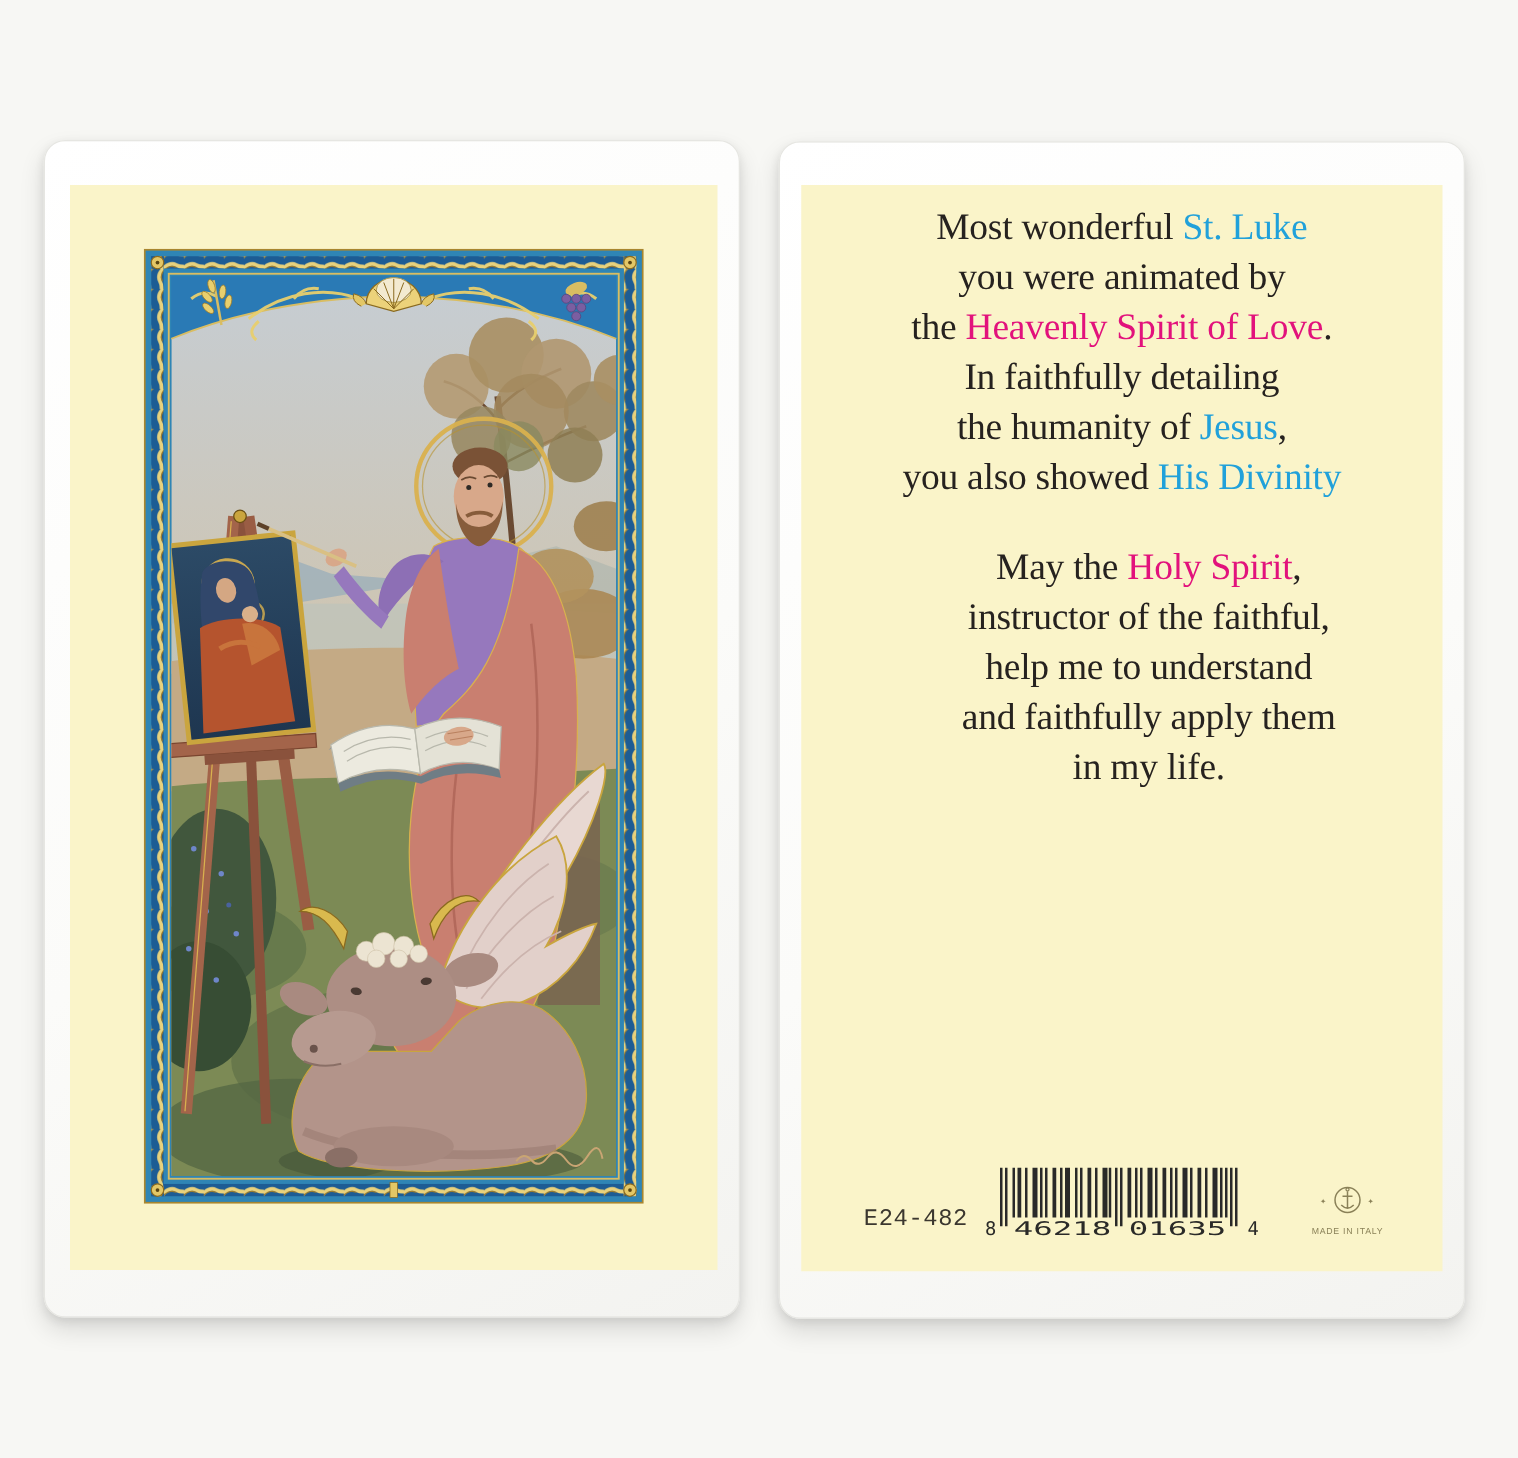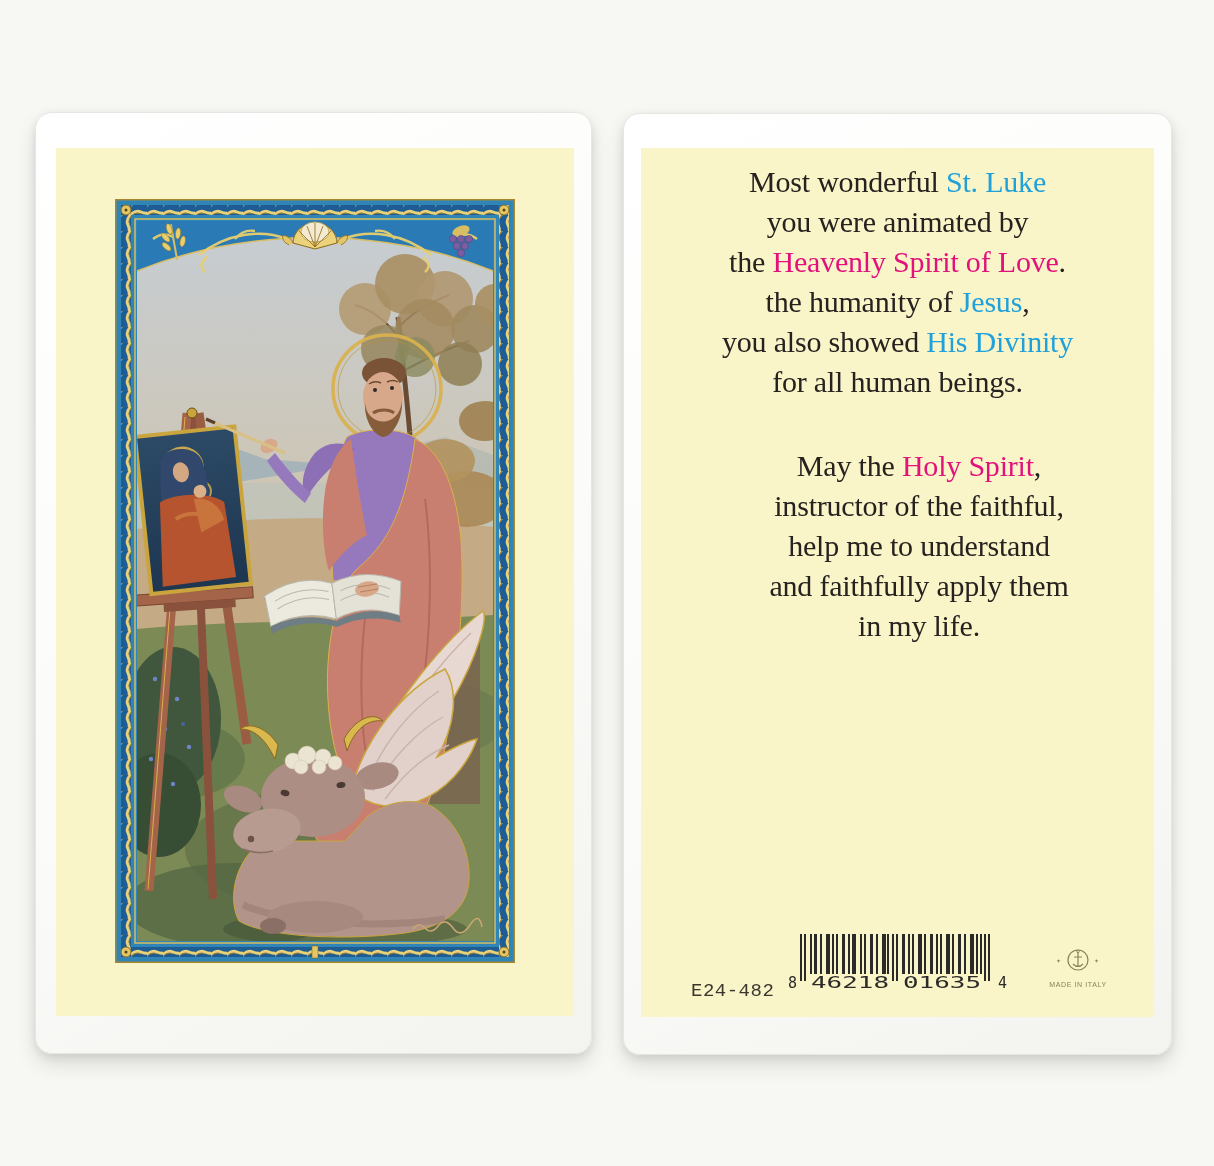--- a/index.html
+++ b/index.html
@@ -34,33 +34,33 @@
     color:var(--c-ink,#26221f);
   }
   .prayer h1{
     margin:46px 0 0 0;
     font:italic bold 40px/46px "Liberation Serif", serif;
     color:var(--c-pink,#e2127c);
     letter-spacing:.5px;
   }
   .stanza{margin:0;padding:0;}
   .stanza1{margin-top:14px;}
-  .stanza2{margin-top:44px;padding-left:43px;}
+  .stanza2{margin-top:32px;padding-left:43px;}
   .p-line{
     font-size:30px;
     line-height:40px;
     letter-spacing:-.2px;
   }
   .ink {color:var(--c-ink,#26221f);}
   .pink{color:var(--c-pink,#e2127c);}
   .blue{color:var(--c-blue,#21a1da);}
 
   .footer{position:absolute;left:0;right:0;top:786px;height:78px;}
   .item-code{
-    position:absolute;left:50px;top:46px;
+    position:absolute;left:50px;top:30px;
     font-family:"Liberation Mono", monospace;
     font-size:19px;color:#3b372f;letter-spacing:.5px;
   }
   .barcode{position:absolute;left:50%;top:0;transform:translateX(-50%);}
   .emblem{position:absolute;right:46px;top:12px;width:60px;text-align:center;color:#8a8158;}
   .emblem .caption{font-family:"Liberation Sans",sans-serif;font-size:7px;letter-spacing:.6px;margin-top:1px;white-space:nowrap;}
 </style>
 </head>
 <body>
 
@@ -313,23 +313,23 @@
 </div>
 
 <div class="card card-back">
   <div class="cream">
     <div class="prayer">
 
       <div class="stanza stanza1">
         <div class="p-line"><span class="ink">Most wonderful </span><span class="blue">St. Luke</span></div>
         <div class="p-line"><span class="ink">you were animated by</span></div>
         <div class="p-line"><span class="ink">the </span><span class="pink">Heavenly Spirit of Love</span><span class="ink">.</span></div>
+        <div class="p-line"><span class="ink">In faithfully detailing</span></div>
         <div class="p-line"><span class="ink">the humanity of </span><span class="blue">Jesus</span><span class="ink">,</span></div>
         <div class="p-line"><span class="ink">you also showed </span><span class="blue">His Divinity</span></div>
-        <div class="p-line"><span class="ink">for all human beings.</span></div>
       </div>
 
       <div class="stanza stanza2">
         <div class="p-line"><span class="ink">May the </span><span class="pink">Holy Spirit</span><span class="ink">,</span></div>
         <div class="p-line"><span class="ink">instructor of the faithful,</span></div>
         <div class="p-line"><span class="ink">help me to understand</span></div>
         <div class="p-line"><span class="ink">and faithfully apply them</span></div>
         <div class="p-line"><span class="ink">in my life.</span></div>
       </div>
 

